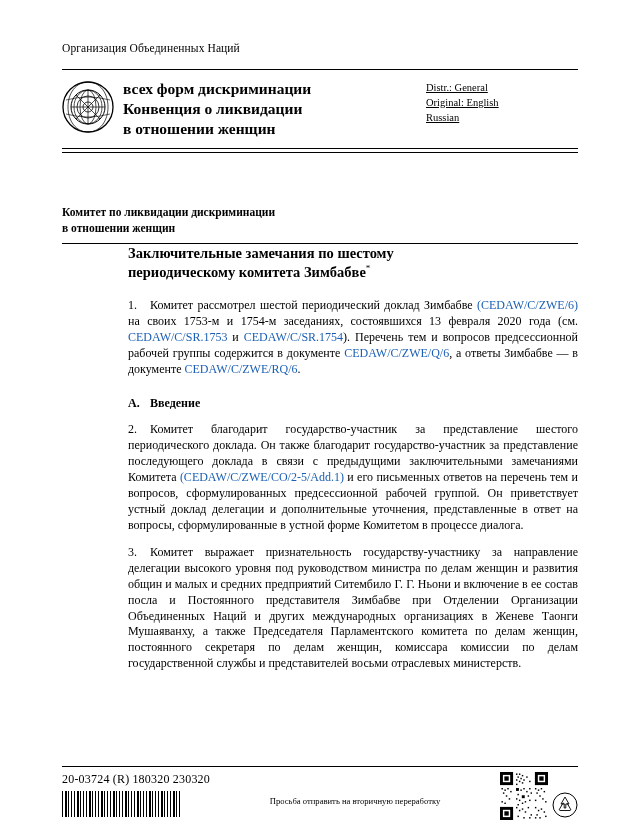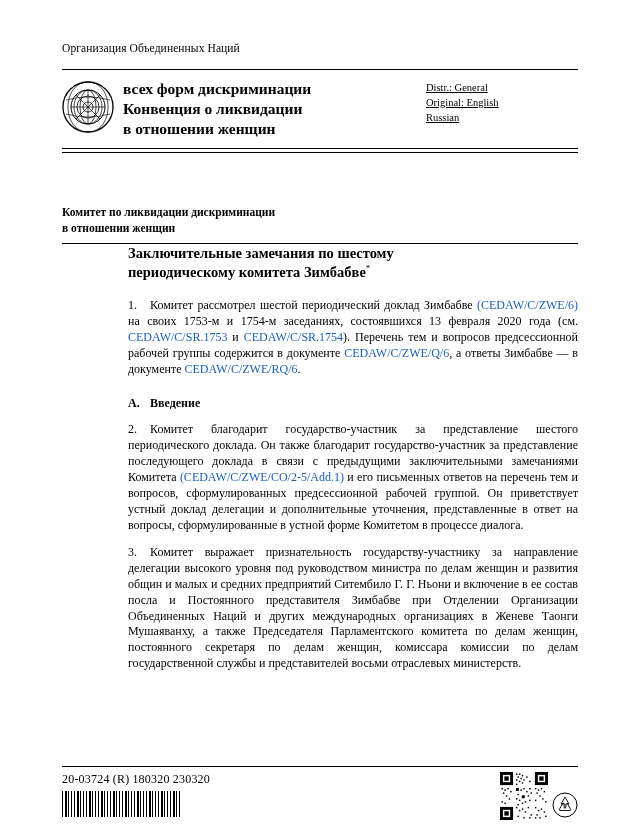--- a/index.html
+++ b/index.html
@@ -269,20 +269,21 @@
 
 
   <div class="footer">
     <div class="footer-rule"></div>
     <div class="footer-row">
       <div class="footer-left">
         <span class="job">20-03724 (R)</span>
         <span class="job">180320    230320</span>
         <div class="barcode"></div>
       </div>
+      <div class="footer-center">Просьба отправить на вторичную переработку</div>
       <div class="footer-right">
         <svg class="qr" viewBox="0 0 33 33" aria-hidden="true">
           <rect width="33" height="33" fill="#fff"></rect>
           <g fill="#000">
             <rect x="0" y="0" width="9" height="9"></rect>
               <rect x="2" y="2" width="5" height="5" fill="#fff"></rect>
               <rect x="3" y="3" width="3" height="3"></rect>
             <rect x="24" y="0" width="9" height="9"></rect>
               <rect x="26" y="2" width="5" height="5" fill="#fff"></rect>
               <rect x="27" y="3" width="3" height="3"></rect>

